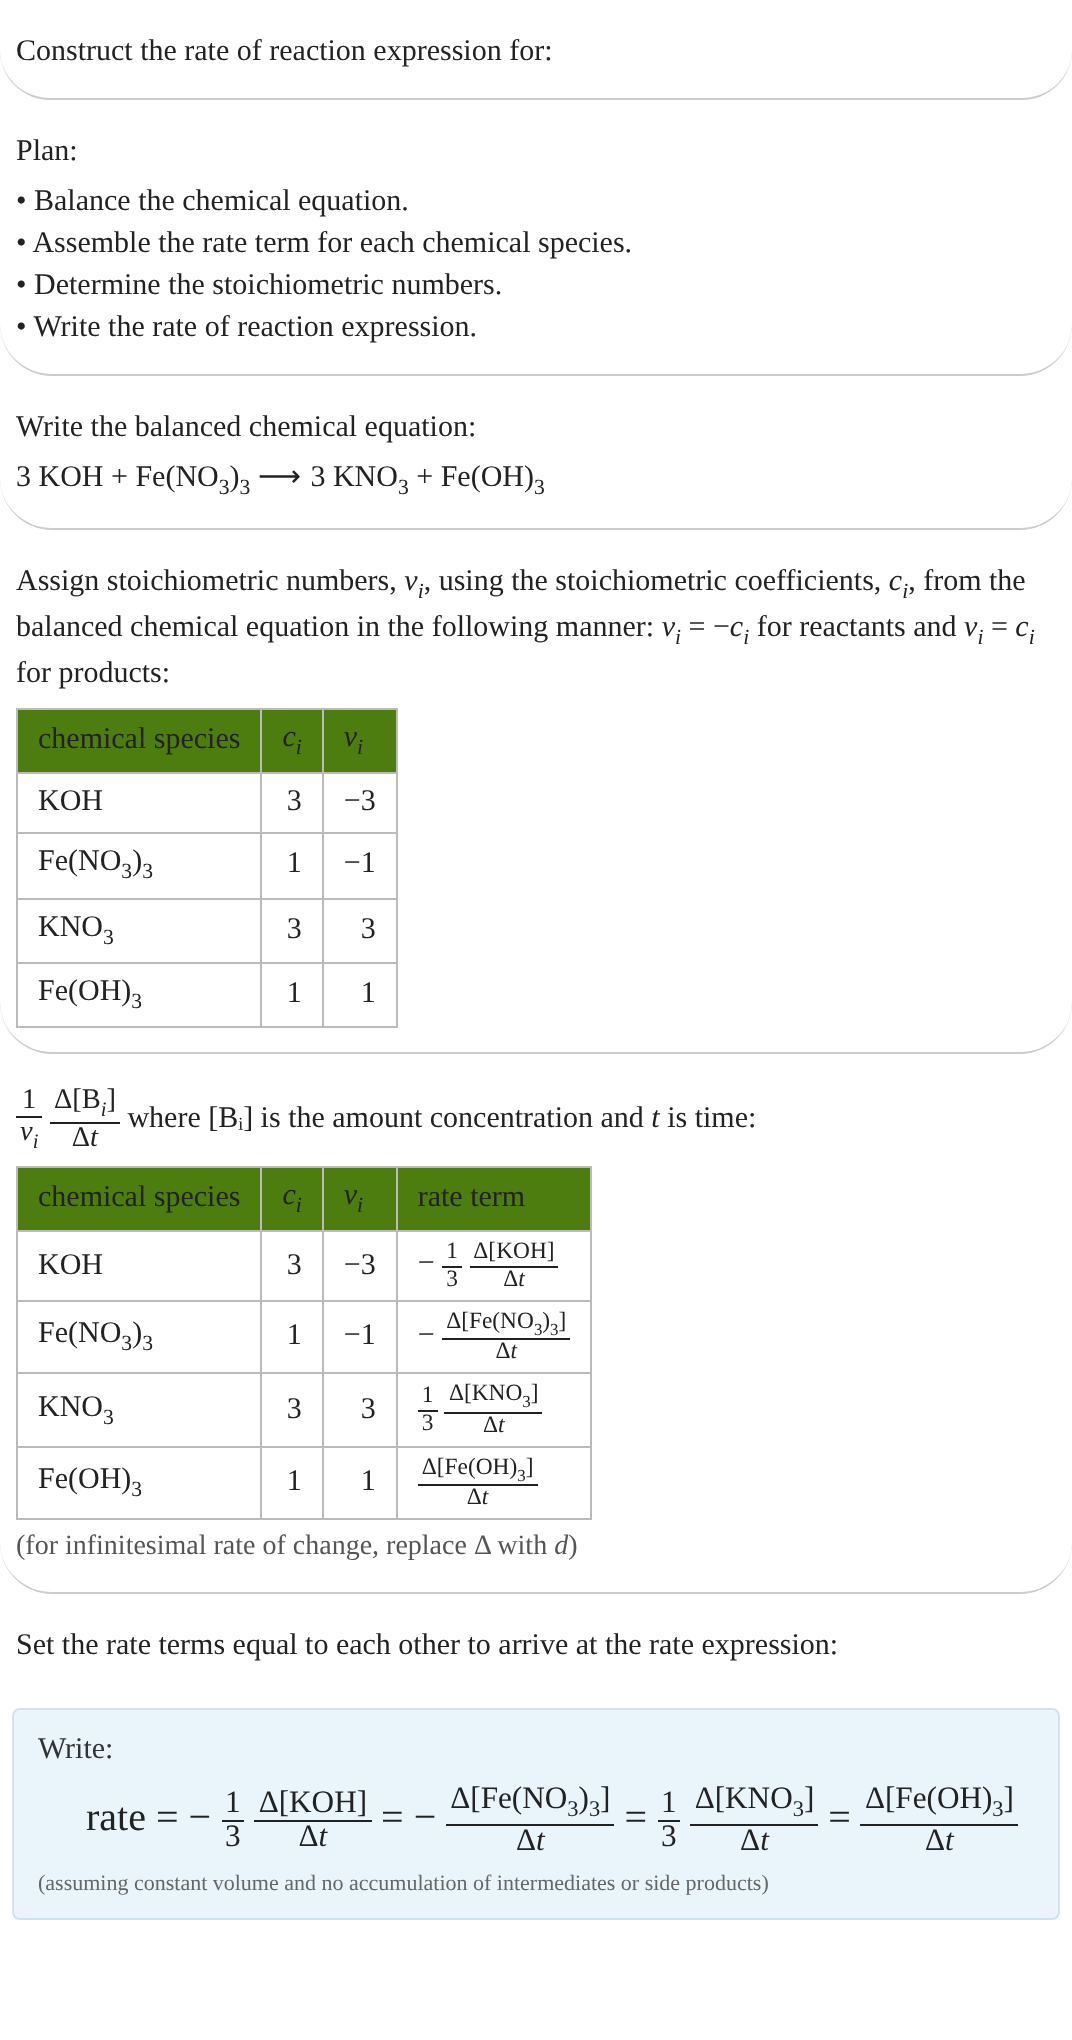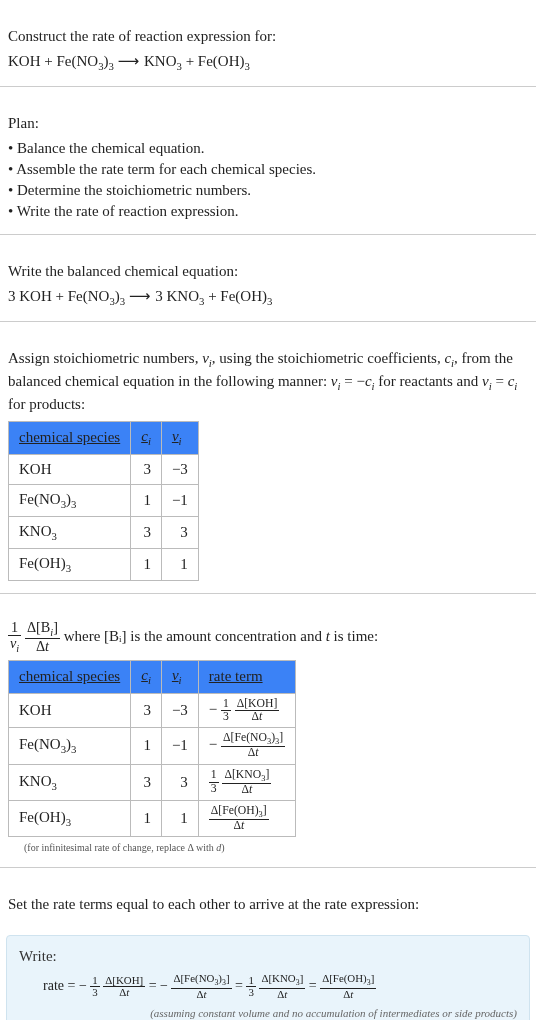--- a/index.html
+++ b/index.html
@@ -5,89 +5,81 @@
   * { box-sizing: border-box; margin: 0; padding: 0; }
   body {
     font-family: Georgia, 'Times New Roman', serif;
     font-size: 15px;
     color: #222;
     background: #fff;
     width: 536px;
     line-height: 1.4;
   }
   .section {
-    padding: 26px 8px 12px 8px;
+    padding: 16px 8px 12px 8px;
     border-bottom: 1px solid #ccc;
+    border-radius: 26px;
   }
   .section:last-child { border-bottom: none; }
   .eq-line { margin-top: 4px; }
   .plan ul { list-style: none; margin-top: 4px; }
   .plan li::before { content: "• "; }
   sub { font-size: 0.72em; vertical-align: sub; }
   .arrow { letter-spacing: 1px; }
   table.stoich {
     border-collapse: collapse;
     margin-top: 6px;
     font-size: 15px;
   }
   table.stoich th, table.stoich td {
     border: 1px solid #bbb;
     padding: 4px 10px;
     text-align: left;
   }
   table.stoich th {
     font-weight: normal;
-    background: #3b82f6;
-    text-decoration: underline;
+    background: #4d7c0f;
   }
   table.stoich td.num { text-align: right; }
   .frac {
     display: inline-block;
     text-align: center;
     vertical-align: middle;
     font-size: 0.95em;
     line-height: 1.05;
   }
   .frac .num { display: block; border-bottom: 1px solid #222; padding: 0 2px; }
   .frac .den { display: block; padding: 0 2px; }
   .small-frac { font-size: 0.78em; }
   .footnote {
-    font-size: 10px;
+    font-size: 14px;
     color: #555;
     margin-top: 4px;
-    margin-left: 16px;
   }
   .answer-box {
     background: #e9f4fb;
     border: 1px solid #cfe3ef;
     border-radius: 4px;
     padding: 10px 12px 8px 12px;
     margin: 8px 6px 10px 6px;
   }
   .answer-box .ans-label { color: #333; margin-bottom: 6px; }
-  .answer-box .rate-line { padding-left: 24px; font-size: 14px; }
+  .answer-box .rate-line { padding-left: 24px; font-size: 20px; }
   .answer-box .assume {
     font-size: 11px;
     color: #666;
-    text-align: right;
     margin-top: 6px;
-    font-style: italic;
   }
   .it { font-style: italic; }
 </style>
 </head>
 <body>
 
 <div class="section">
   <div>Construct the rate of reaction expression for:</div>
-  <div class="eq-line">
-    <span>KOH</span><span> + </span><span><span>Fe(NO</span><sub>3</sub><span>)</span><sub>3</sub></span>
-    <span class="arrow">⟶</span>
-    <span><span>KNO</span><sub>3</sub></span><span> + </span><span><span>Fe(OH)</span><sub>3</sub></span>
-  </div>
 </div>
 
 <div class="section plan">
   <div>Plan:</div>
   <ul>
     <li>Balance the chemical equation.</li>
     <li>Assemble the rate term for each chemical species.</li>
     <li>Determine the stoichiometric numbers.</li>
     <li>Write the rate of reaction expression.</li>
   </ul>

